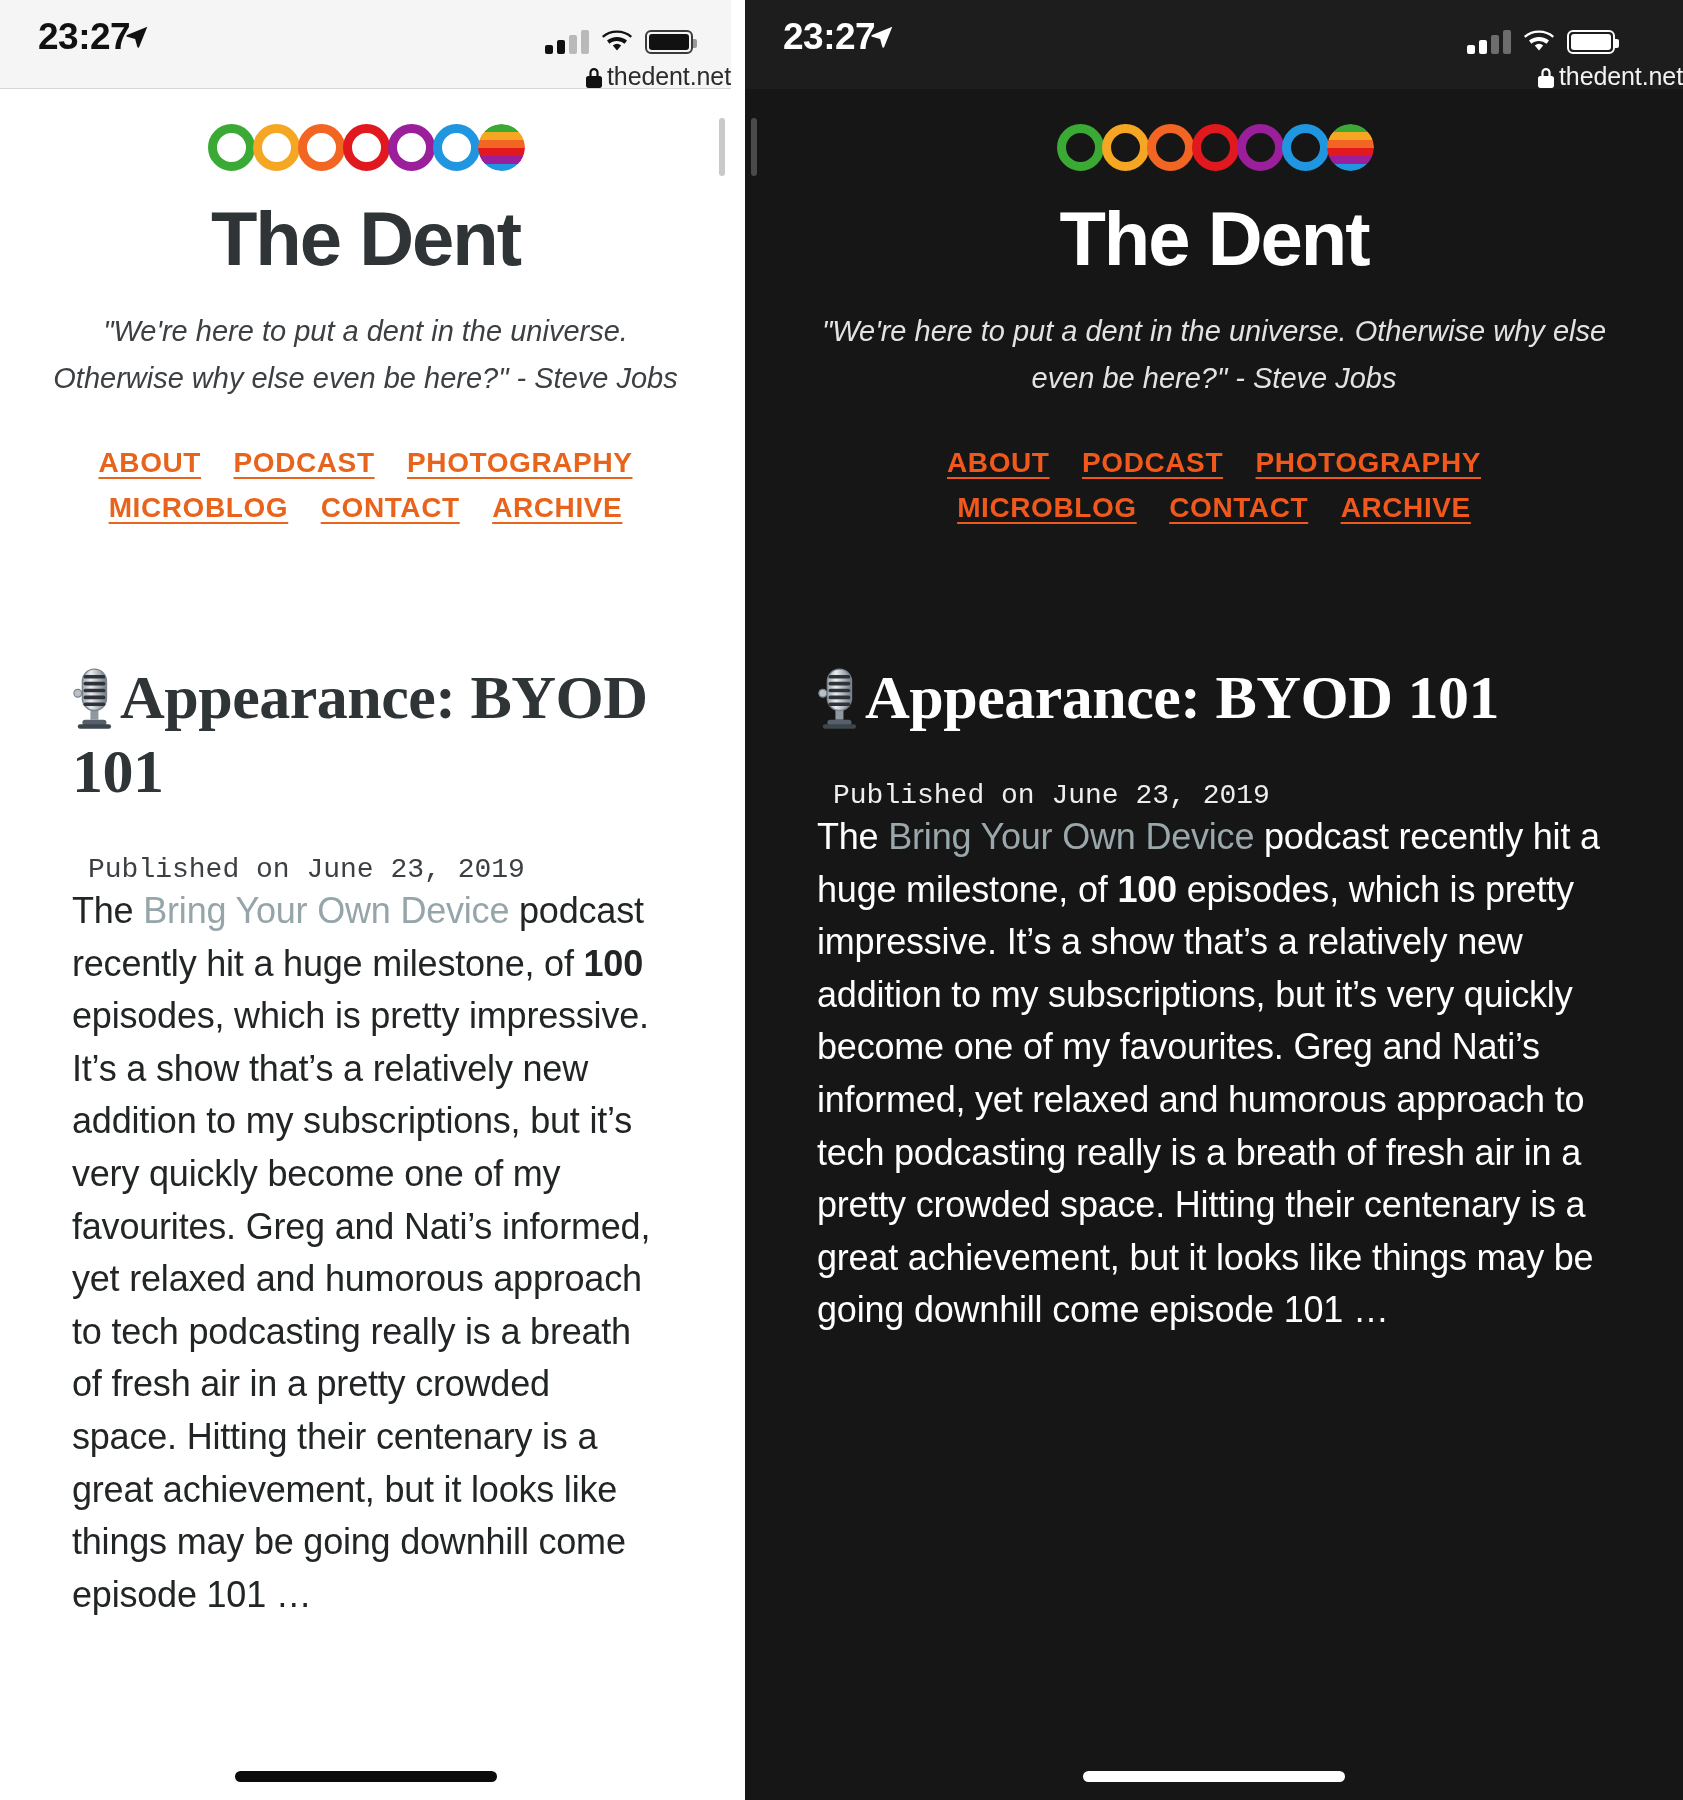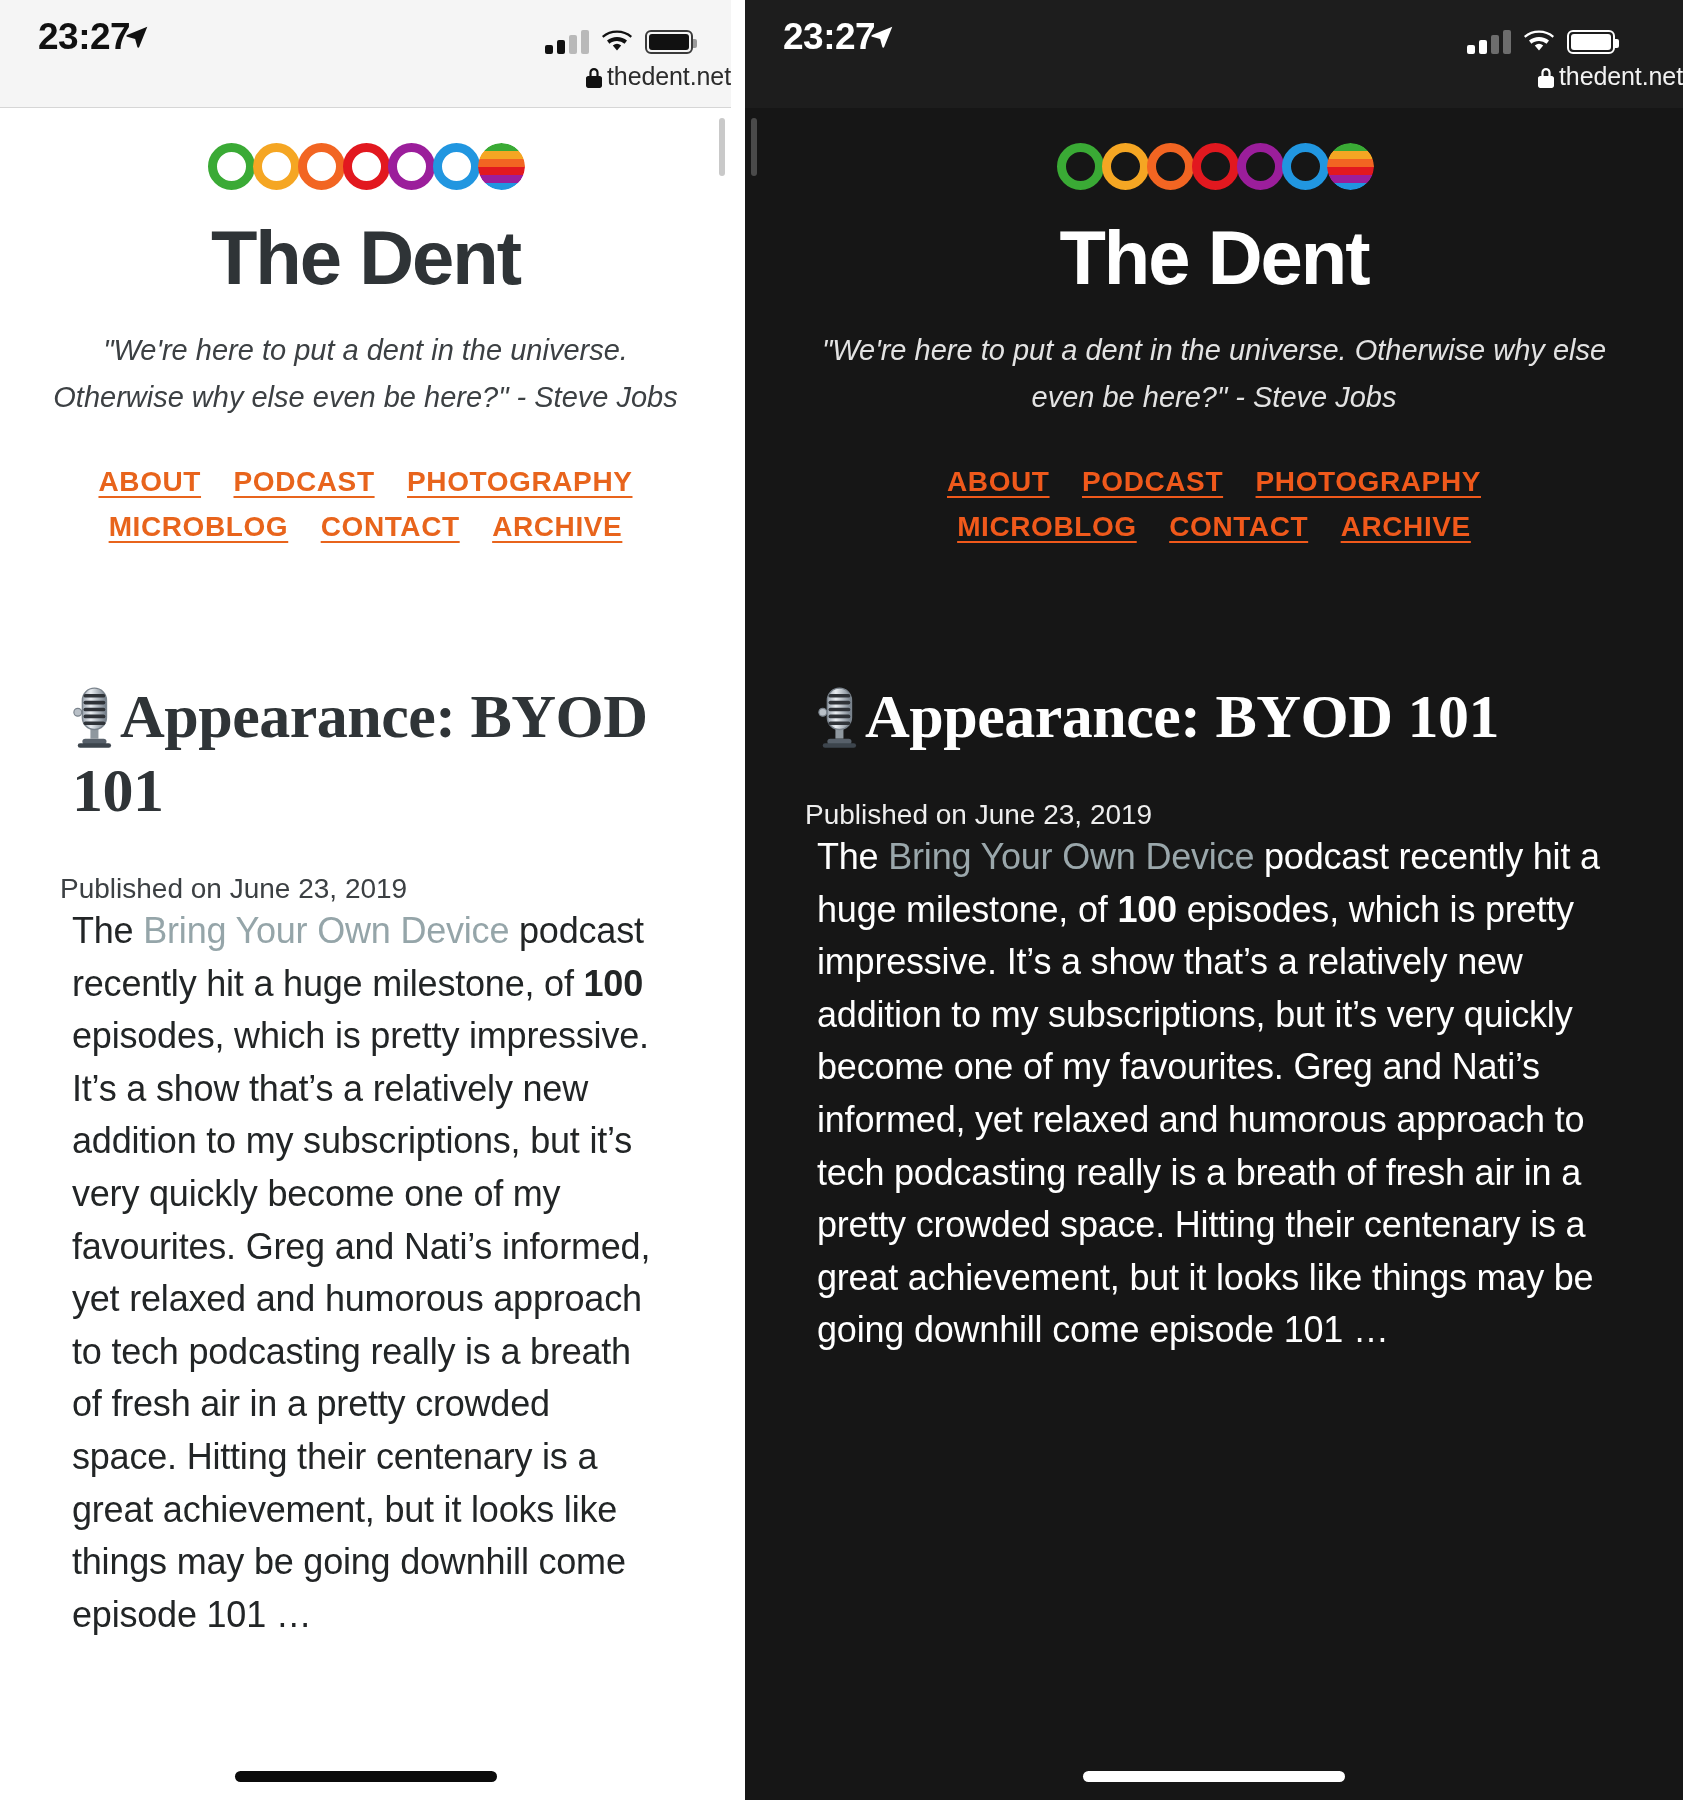--- a/index.html
+++ b/index.html
@@ -21,21 +21,21 @@
     height: 1800px;
     overflow: hidden;
   }
   .phone.light { width: 731px; background: #ffffff; }
   .phone.gap   { width: 14px;  background: #ffffff; }
   .phone.dark  { width: 938px; background: #161616; }
 
   
   .statusbar {
     position: relative;
-    height: 108px;
+    height: 89px;
     width: 100%;
   }
   .light .statusbar { background: #f5f5f5; border-bottom: 1px solid #d6d6d6; }
   .dark  .statusbar { background: #1d1d1d; }
 
   .sb-time {
     position: absolute;
     left: 38px; top: 16px;
     font-size: 37px;
     font-weight: bold;
@@ -177,21 +177,22 @@
     letter-spacing: -0.5px;
     padding: 0 68px 0 72px;
   }
   .light .post-title { color: #2f3437; }
   .dark  .post-title { color: #ffffff; }
   .mic-ico { width: 46px; height: 62px; vertical-align: -12px; margin-right: 2px; }
 
   .post-date {
     font-size: 28px;
     margin-top: 46px;
-    padding-left: 60px;
+    padding-left: 88px;
+    font-family: Liberation Mono, monospace;
   }
   .light .post-date { color: #3c4043; }
   .dark  .post-date { color: #eeeeee; }
 
   .post-body {
     font-size: 36px;
     line-height: 52.6px;
     padding: 0 78px 0 72px;
     letter-spacing: -0.2px;
   }

